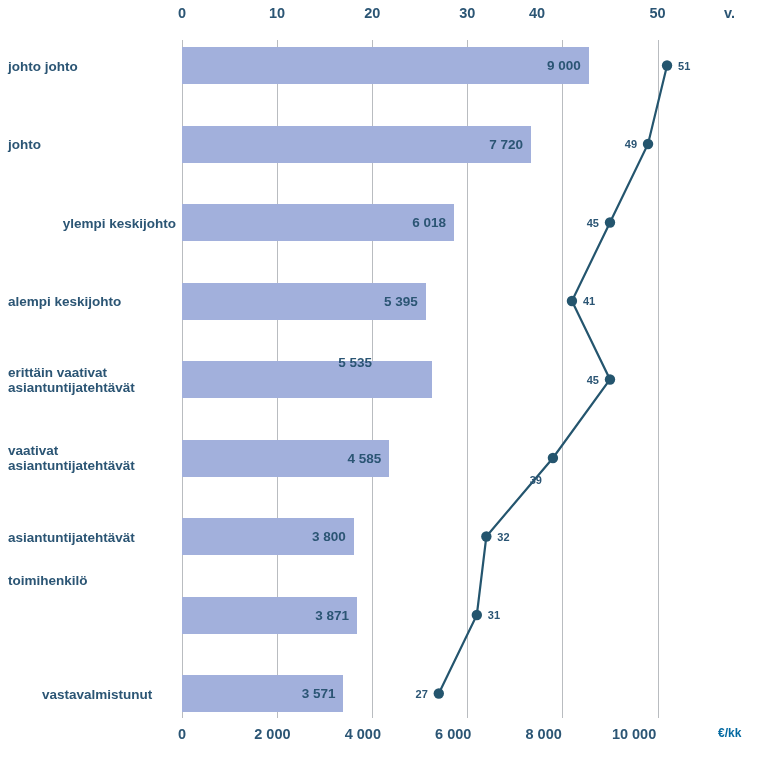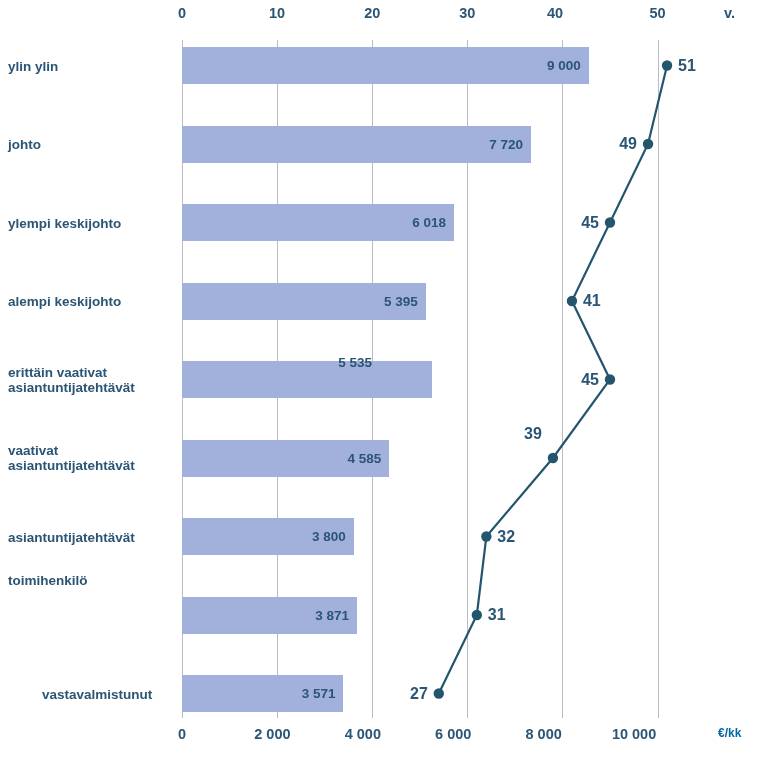--- a/index.html
+++ b/index.html
@@ -111,56 +111,56 @@
 
   
   .line-svg{
     position:absolute;
     left:0;top:0;
     width:768px;height:762px;
     pointer-events:none;
   }
   .pt-label{
     position:absolute;
-    font-size:16px;
+    font-size:11px;
     font-weight:bold;
     color:#2b5574;
     transform:translateY(-50%);
     white-space:nowrap;
   }
 </style>
 </head>
 <body>
 
 <div id="chart-root">
 
   <div class="axis-top" id="axis-top">
       <span class="tick" style="left: 182px;">0</span>
       <span class="tick" style="left: 277.108px;">10</span>
       <span class="tick" style="left: 372.215px;">20</span>
       <span class="tick" style="left: 467.323px;">30</span>
-      <span class="tick" style="left: 555px;">40</span>
+      <span class="tick" style="left: 537px;">40</span>
       <span class="tick" style="left: 657.538px;">50</span>
       <span class="unit" style="left: 724px;">v.</span>
     </div>
 
   <div class="axis-bottom" id="axis-bottom">
       <span class="tick" style="left: 182px;">0</span>
       <span class="tick" style="left: 272.419px;">2 000</span>
       <span class="tick" style="left: 362.837px;">4 000</span>
       <span class="tick" style="left: 453.256px;">6 000</span>
       <span class="tick" style="left: 543.674px;">8 000</span>
       <span class="tick" style="left: 634.093px;">10 000</span>
       <span class="unit" style="left: 718px;">€/kk</span>
     </div>
 
   <div id="cat-labels">
-      <div class="cat-label" style="top: 65.5px;">ylin ylin</div>
+      <div class="cat-label" style="top: 65.5px;">johto johto</div>
       <div class="cat-label" style="top: 144px;">johto</div>
-      <div class="cat-label" style="top: 222.5px;">ylempi keskijohto</div>
+      <div class="cat-label" style="top: 222.5px; text-align: right;">ylempi keskijohto</div>
       <div class="cat-label" style="top: 301px;">alempi keskijohto</div>
       <div class="cat-label" style="top: 379.5px;">erittäin vaativat
 asiantuntijatehtävät</div>
       <div class="cat-label" style="top: 458px;">vaativat
 asiantuntijatehtävät</div>
       <div class="cat-label" style="top: 536.5px;">asiantuntijatehtävät</div>
       <div class="cat-label" style="top: 580px;">toimihenkilö</div>
       <div class="cat-label" style="top: 693.5px; margin-left: 34px;">vastavalmistunut</div>
     </div>
 
@@ -206,19 +206,19 @@
       <circle cx="486.3444227005871" cy="536.5" r="5.2" fill="#24556e"></circle>
       <circle cx="476.8336594911937" cy="615" r="5.2" fill="#24556e"></circle>
       <circle cx="438.79060665362033" cy="693.5" r="5.2" fill="#24556e"></circle>
     </svg>
   <div id="pt-labels">
       <div class="pt-label" style="top: 65.5px; left: 678.049px;">51</div>
       <div class="pt-label" style="top: 144px; left: 637.027px; transform: translate(-100%, -50%);">49</div>
       <div class="pt-label" style="top: 222.5px; left: 598.984px; transform: translate(-100%, -50%);">45</div>
       <div class="pt-label" style="top: 301px; left: 582.941px;">41</div>
       <div class="pt-label" style="top: 379.5px; left: 598.984px; transform: translate(-100%, -50%);">45</div>
-      <div class="pt-label" style="top: 434px; left: 541.92px; transform: translate(-100%, -50%); text-align: right;">39</div>
+      <div class="pt-label" style="top: 480px; left: 541.92px; transform: translate(-100%, -50%); text-align: right;">39</div>
       <div class="pt-label" style="top: 536.5px; left: 497.344px;">32</div>
       <div class="pt-label" style="top: 615px; left: 487.834px;">31</div>
       <div class="pt-label" style="top: 693.5px; left: 427.791px; transform: translate(-100%, -50%);">27</div>
     </div>
 
 </div>
 
 </body></html>

